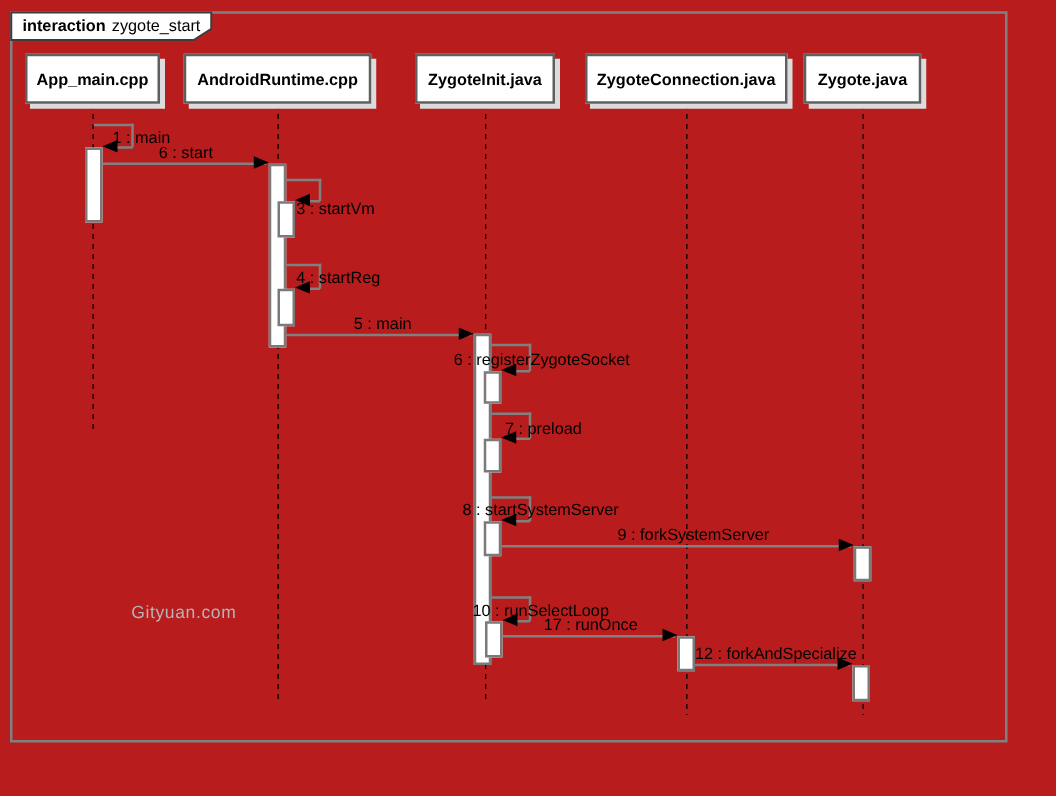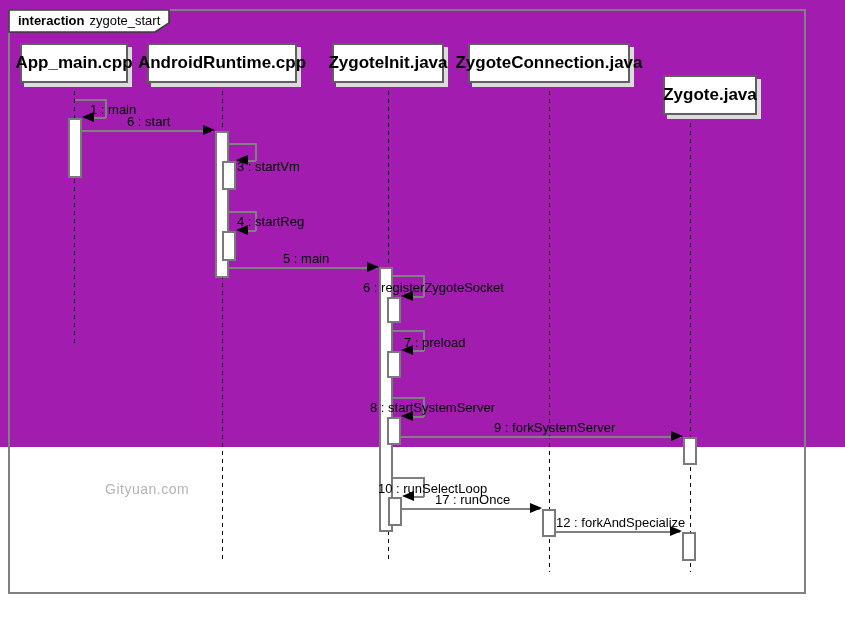--- a/index.html
+++ b/index.html
@@ -1,41 +1,41 @@
 <!DOCTYPE html>
 <html><head>
 <meta charset="utf-8">
 <style>
   html,body { margin:0; padding:0; background:#ffffff; }
   body {
     width:845px; height:637px; position:relative; overflow:hidden;
     font-family:"Liberation Sans", sans-serif; color:#000;
   }
-  .canvas { position:relative; width:845px; height:447px; background:#a21caf;text-align:center; }
+  .canvas { position:relative; width:845px; height:637px; background:#b91c1c;text-align:center; }
 
   .frame {
     position:absolute; left:8px; top:9px; width:798px; height:585px;
     box-sizing:border-box; border:2px solid #808080; background:transparent;
   }
   .pentagon { position:absolute; left:8px; top:9px; z-index:6; }
   .frame-title {
     position:absolute; left:18px; top:13px; z-index:7;
     font-size:13px; white-space:nowrap;
   }
   .frame-title .kw { font-weight:bold; margin-right:5px; }
 
   .lifeline {
     position:absolute; width:1px; top:83px; z-index:1;
     background:repeating-linear-gradient(to bottom,#000 0,#000 4px,transparent 4px,transparent 8px);
   }
   .head-box {
     position:absolute; top:43px; height:40px; box-sizing:border-box; z-index:2;
     border:2px solid #5f5f5f; background:#fff; box-shadow:4px 4px 0 #dcdcdc;
     display:flex; align-items:center; justify-content:center;
-    font-weight:bold; font-size:17px; white-space:nowrap;
+    font-weight:bold; font-size:13px; white-space:nowrap;
   }
   .act {
     position:absolute; width:14px; box-sizing:border-box; z-index:2;
     border:2px solid #7a7a7a; background:#fff;
   }
   .mline { position:absolute; height:2px; background:#808080; z-index:3; }
   .mvert { position:absolute; width:2px;  background:#808080; z-index:3; }
   .arrow-r {
     position:absolute; width:0; height:0; z-index:4;
     border-top:5px solid transparent; border-bottom:5px solid transparent;
@@ -81,21 +81,21 @@
       </div>
       <div class="lifeline" style="left: 387.5px; height: 479px;"></div>
       <div class="head-box" style="left: 332px; width: 112px;">
         <span>ZygoteInit.java</span>
       </div>
       <div class="lifeline" style="left: 548.5px; height: 489px;"></div>
       <div class="head-box" style="left: 468px; width: 162px;">
         <span>ZygoteConnection.java</span>
       </div>
       <div class="lifeline" style="left: 689.5px; height: 489px;"></div>
-      <div class="head-box" style="left: 663px; width: 94px; margin-top: 32px;">
+      <div class="head-box" style="left: 643px; width: 94px;">
         <span>Zygote.java</span>
       </div>
     </div>
   <div id="layer-activations">
       <div class="act" style="left: 68px; top: 118px; height: 60px;"></div>
       <div class="act" style="left: 215px; top: 131px; height: 147px;"></div>
       <div class="act" style="left: 222px; top: 161px; height: 29px;"></div>
       <div class="act" style="left: 222px; top: 231px; height: 30px;"></div>
       <div class="act" style="left: 379px; top: 267px; height: 265px;"></div>
       <div class="act" style="left: 387px; top: 297px; height: 26px;"></div>

